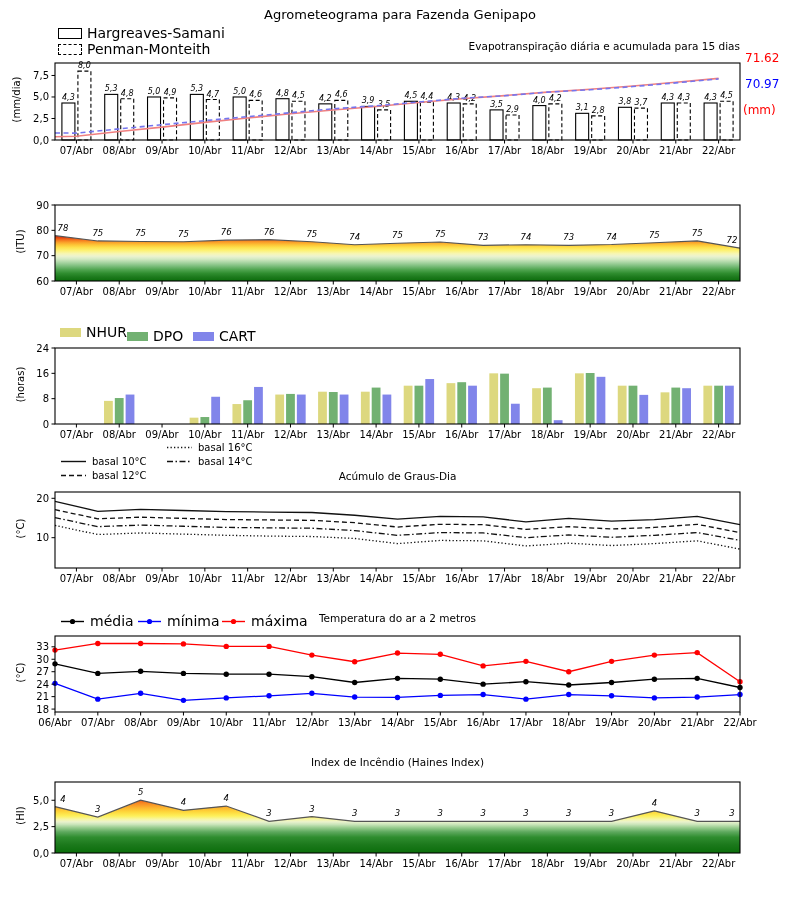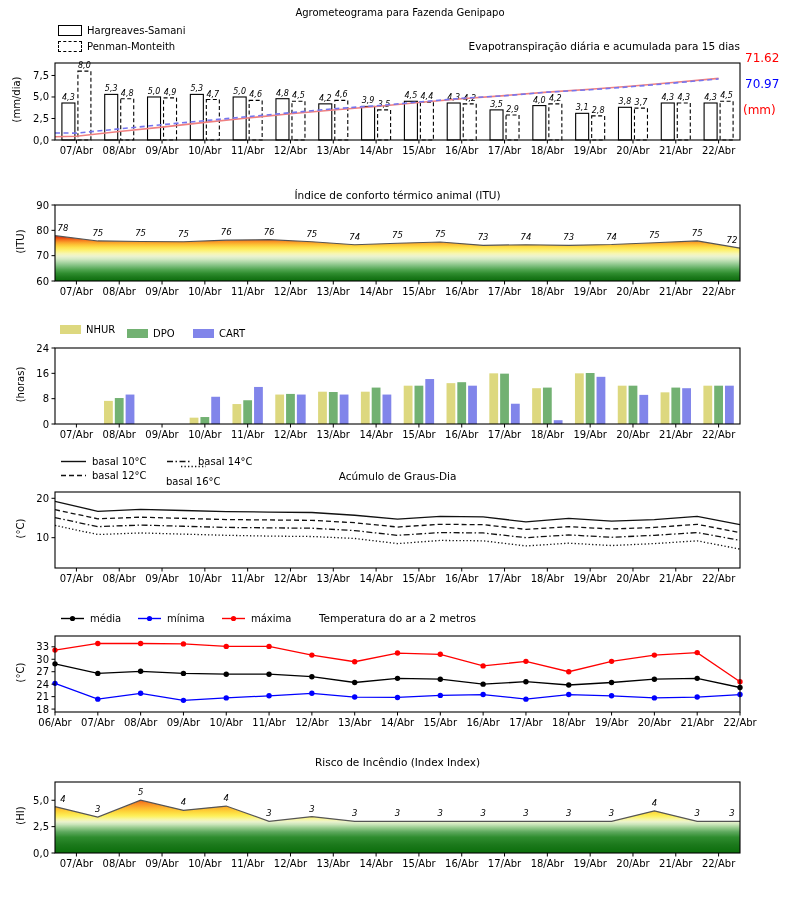--- a/index.html
+++ b/index.html
@@ -1,23 +1,23 @@
 <!DOCTYPE html>
 <html><head>
 <meta charset="utf-8">
 <style>
   html,body{margin:0;padding:0;background:#fff;}
   #stage{position:relative;width:800px;height:900px;background:#fff;
          font-family:"DejaVu Sans",sans-serif;color:#000;overflow:hidden;}
   #chart-svg{position:absolute;left:0;top:0;}
   #chart-svg text{font-family:"DejaVu Sans",sans-serif;fill:#000;}
-  .main-title{position:absolute;top:7px;left:0;width:800px;text-align:center;font-size:10px;}
+  .main-title{position:absolute;top:7px;left:0;width:800px;text-align:center;font-size:13px;}
   .ptitle{position:absolute;left:55px;width:685px;text-align:center;font-size:10.5px;}
   .ylab{position:absolute;width:90px;text-align:center;font-size:10px;transform:rotate(-90deg);}
-  .leg-item{position:absolute;display:flex;align-items:center;gap:5px;font-size:10px;white-space:nowrap;}
+  .leg-item{position:absolute;display:flex;align-items:center;gap:5px;font-size:14px;white-space:nowrap;}
   .sw-rect{display:inline-block;width:21px;height:9px;}
   .sw-frame{display:inline-block;width:22px;height:9px;border:1.2px solid #000;background:#fff;}
   .sw-frame.dashed{border-style:dashed;}
   .ann{position:absolute;font-size:12px;}
   .ann.red{color:#ff0000;}
   .ann.blue{color:#0000ff;}
   .leg-sm{font-size:10px;}
 </style>
 </head>
 <body>
@@ -524,21 +524,20 @@
   <div class="leg-item" style="left:58px;top:41px;">
     <span class="sw-frame dashed"></span>
     <span>Penman-Monteith</span>
   </div>
   <div class="ptitle" style="top:40px;text-align:right;">Evapotranspiração diária e acumulada para 15 dias</div>
   <div class="ylab" style="left:-29px;top:94px;">(mm/dia)</div>
   <div class="ann red" style="left:745px;top:51px;">71.62</div>
   <div class="ann blue" style="left:745px;top:77px;">70.97</div>
   <div class="ann red" style="left:743px;top:103px;">(mm)</div>
 
-  <div class="ptitle" style="top:189px;">Índice de conforto térmico animal (ITU)</div>
   <div class="ylab" style="left:-25px;top:236px;">(ITU)</div>
 
   <div class="leg-item" style="left:60px;top:324px;">
     <span class="sw-rect" style="background-color: rgb(221, 216, 127);"></span>
     <span>NHUR</span>
   </div>
   <div class="leg-item" style="left:127px;top:328px;">
     <span class="sw-rect" style="background-color: rgb(114, 177, 114);"></span>
     <span>DPO</span>
   </div>
@@ -559,21 +558,21 @@
         <line x1="1" y1="4.5" x2="26" y2="4.5" stroke="#111" stroke-width="1.4" stroke-dasharray="5,3"></line>
       </svg>
     <span>basal 12°C</span>
   </div>
   <div class="leg-item leg-sm" style="left:166px;top:456px;">
     <svg width="27" height="9">
         <line x1="1" y1="4.5" x2="26" y2="4.5" stroke="#111" stroke-width="1.4" stroke-dasharray="6,2.5,1.5,2.5"></line>
       </svg>
     <span>basal 14°C</span>
   </div>
-  <div class="leg-item leg-sm" style="left:166px;top:462px;flex-direction:column;">
+  <div class="leg-item leg-sm" style="left:166px;top:442px;">
     <svg width="27" height="9">
         <line x1="1" y1="4.5" x2="26" y2="4.5" stroke="#111" stroke-width="1.4" stroke-dasharray="1.3,2.2"></line>
       </svg>
     <span>basal 16°C</span>
   </div>
   <div class="ptitle" style="top:470px;">Acúmulo de Graus-Dia</div>
   <div class="ylab" style="left:-25px;top:523px;">(°C)</div>
 
   <div class="leg-item" style="left:60px;top:613px;">
     <svg width="25" height="9" style="color: rgb(0, 0, 0);">
@@ -592,15 +591,15 @@
   <div class="leg-item" style="left:221px;top:613px;">
     <svg width="25" height="9" style="color: rgb(255, 0, 0);">
         <line x1="1" y1="4.5" x2="24" y2="4.5" stroke="currentColor" stroke-width="1.4"></line>
         <circle cx="12.5" cy="4.5" r="2.6" fill="currentColor"></circle>
       </svg>
     <span>máxima</span>
   </div>
   <div class="ptitle" style="top:612px;">Temperatura do ar a 2 metros</div>
   <div class="ylab" style="left:-25px;top:667px;">(°C)</div>
 
-  <div class="ptitle" style="top:756px;">Risco de Incêndio (Index Index)</div>
+  <div class="ptitle" style="top:756px;">Index de Incêndio (Haines Index)</div>
   <div class="ylab" style="left:-25px;top:810px;">(HI)</div>
 </div>
 
 </body></html>

